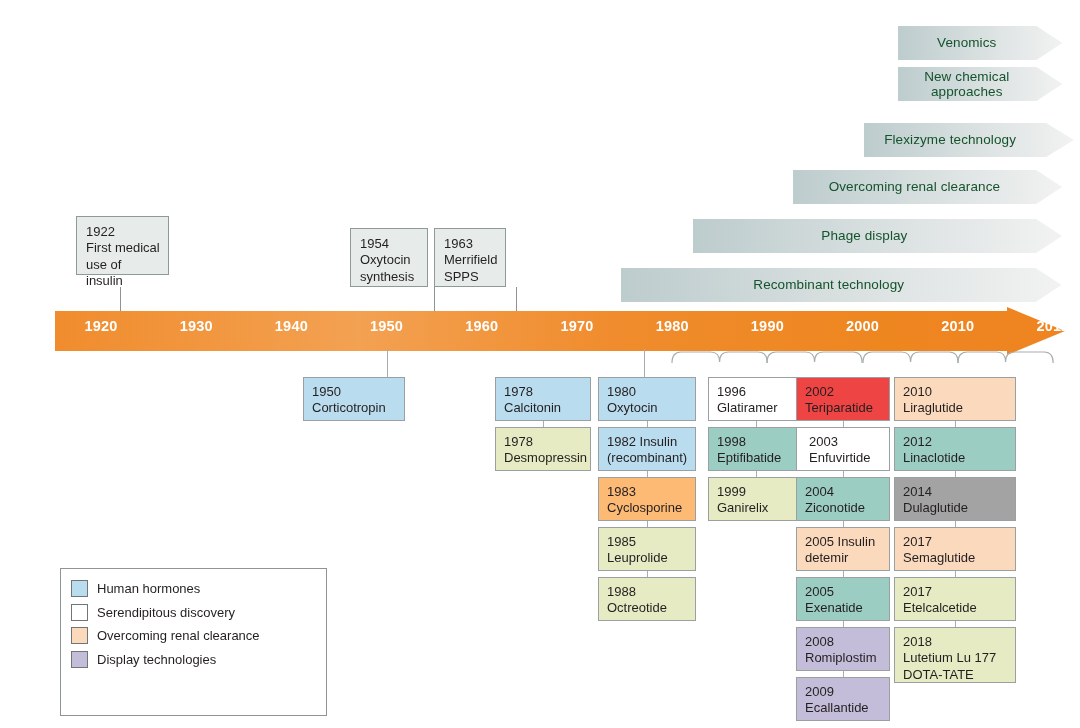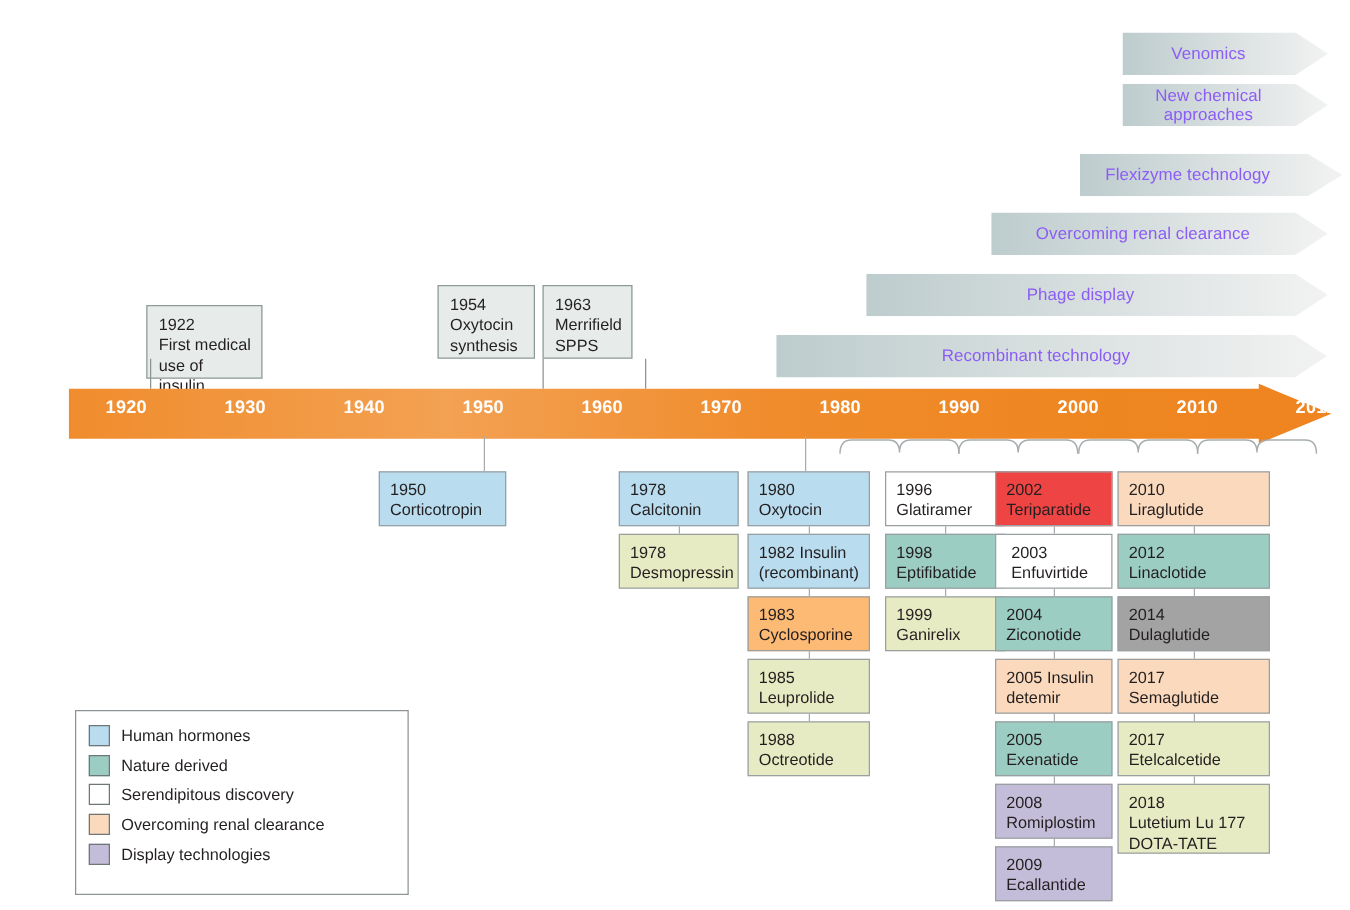--- a/index.html
+++ b/index.html
@@ -25,21 +25,21 @@
   }
   .banner .bsvg{position:absolute;left:0;top:0;width:100%;height:100%;}
   .banner .blabel{
     position:absolute;
     left:0; top:0;
     height:34px;
     display:flex;
     align-items:center;
     justify-content:center;
     font-size:13.5px;
-    color:#8b5cf6;
+    color:#14532d;
     letter-spacing:.1px;
     white-space:pre-line;
     line-height:1.12;
     text-align:center;
   }
   .banner.two .blabel{font-size:13.5px;}
 
   
   #timeline{
     position:absolute;
@@ -208,21 +208,21 @@
               <stop offset="1" stop-color="#f2f2f2"></stop>
             </linearGradient>
           </defs>
           <path d="M0,0 L414.56000000000006,0 L440.56000000000006,17 L414.56000000000006,34 L0,34 Z" fill="url(#bg5)"></path>
         </svg>
         <div class="blabel" style="width:414.56000000000006px">Recombinant technology</div>
       </div>
     </div>
 
   <div id="milestones">
-      <div class="topbox" style="left: 76px; top: 244px; width: 93px; height: 59px; margin-left: 41px;">1922
+      <div class="topbox" style="left: 76px; top: 216px; width: 93px; height: 59px;">1922
 First medical
 use of insulin</div>
       <div class="stem" style="left: 120.04px; top: 287px; height: 24px;"></div>
       <div class="topbox" style="left: 350px; top: 228px; width: 78px; height: 59px;">1954
 Oxytocin
 synthesis</div>
       <div class="stem" style="left: 434.2px; top: 287px; height: 24px;"></div>
       <div class="topbox" style="left: 434px; top: 228px; width: 72px; height: 59px;">1963
 Merrifield
 SPPS</div>
@@ -347,24 +347,20 @@
 Lutetium Lu 177
 DOTA-TATE</div>
     </div>
 
   <div id="legend">
       <div class="legrow">
         <span class="legswatch" style="background:#b9dcef"></span>
         <span class="legtext">Human hormones</span>
       </div>
       <div class="legrow">
-        <span class="legswatch" style="background:#9ccdc2"></span>
-        <span class="legtext">Nature derived</span>
-      </div>
-      <div class="legrow">
         <span class="legswatch" style="background:#ffffff"></span>
         <span class="legtext">Serendipitous discovery</span>
       </div>
       <div class="legrow">
         <span class="legswatch" style="background:#fad9bd"></span>
         <span class="legtext">Overcoming renal clearance</span>
       </div>
       <div class="legrow">
         <span class="legswatch" style="background:#c4bdd9"></span>
         <span class="legtext">Display technologies</span>

